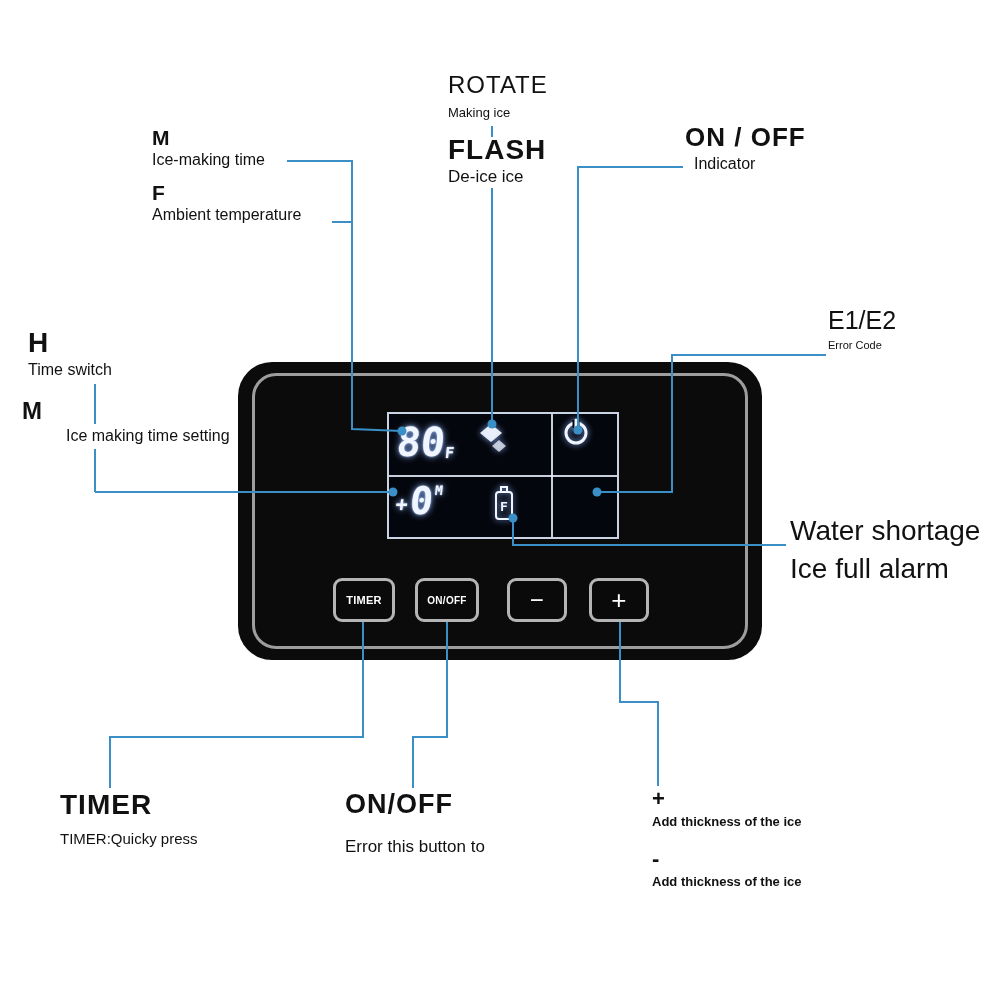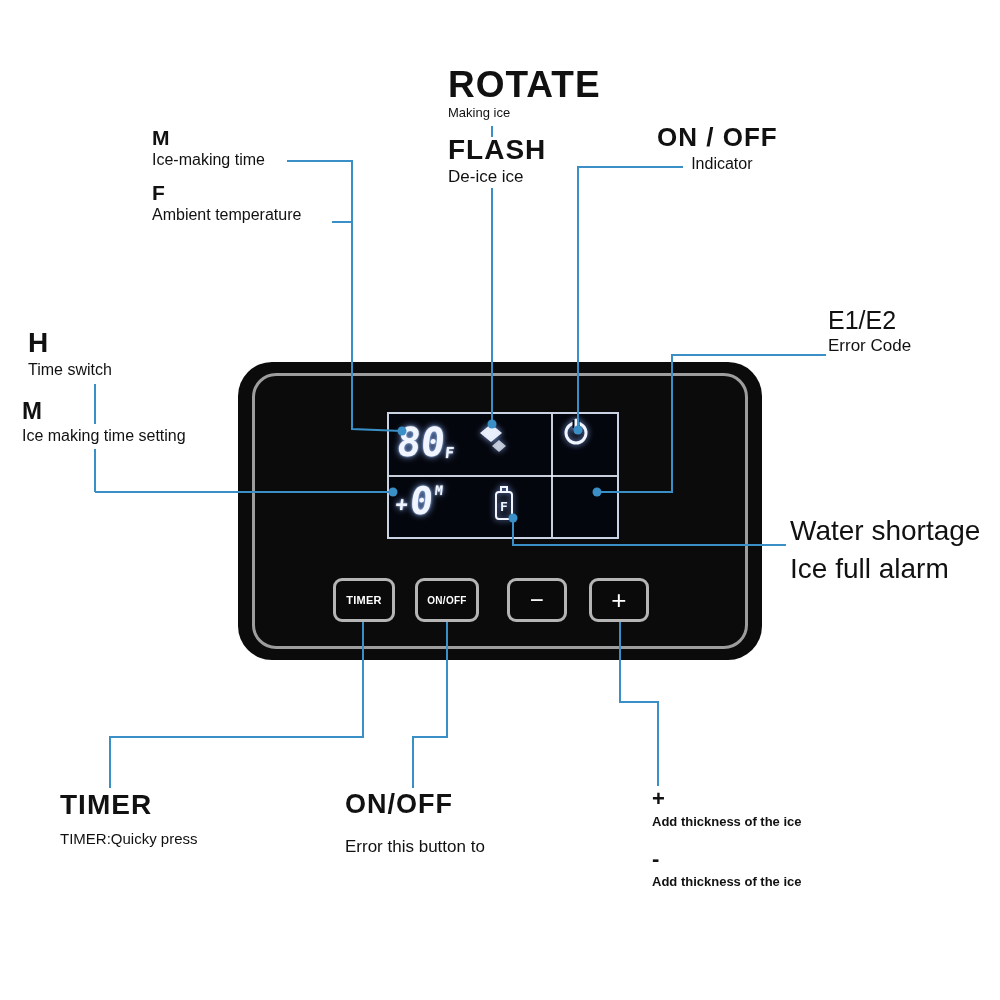--- a/index.html
+++ b/index.html
@@ -51,43 +51,43 @@
   .btn-onoff{left:177px;width:64px;font-size:10px;}
   .btn-minus{left:269px;width:60px;font-size:24px;font-weight:normal;}
   .btn-plus{left:351px;width:60px;font-size:26px;font-weight:normal;}
   
   .callouts{position:absolute;left:0;top:0;z-index:5;pointer-events:none;}
   .callouts polyline,.callouts line{fill:none;stroke:#3a8fc7;stroke-width:2;}
   .callouts circle{fill:#3a8fc7;stroke:none;}
   
   .lbl{position:absolute;z-index:6;}
   .ann-rotate{left:448px;top:68px;}
-  .ann-rotate .t{font-size:37px;font-weight:bold;letter-spacing:1px;line-height:34px;}
+  .ann-rotate .t{font-size:24px;font-weight:normal;letter-spacing:1px;line-height:34px;}
   .ann-rotate .d{font-size:13px;line-height:21px;}
   .ann-flash{left:448px;top:133px;}
   .ann-flash .t{font-size:28px;font-weight:bold;letter-spacing:1px;line-height:33px;}
   .ann-flash .d{font-size:17px;line-height:21px;}
-  .ann-indicator{left:657px;top:122px;text-align:center;}
+  .ann-indicator{left:685px;top:122px;}
   .ann-indicator .t{font-size:26px;font-weight:bold;letter-spacing:1px;line-height:31px;}
   .ann-indicator .d{font-size:16px;line-height:22px;margin-left:9px;}
   .ann-icetime{left:152px;top:125px;}
   .ann-icetime .t{font-size:21px;font-weight:bold;line-height:25px;}
   .ann-icetime .d{font-size:16px;line-height:20px;}
   .ann-ambient{left:152px;top:180px;}
   .ann-ambient .t{font-size:21px;font-weight:bold;line-height:25px;}
   .ann-ambient .d{font-size:16px;line-height:20px;}
   .ann-switch{left:28px;top:327px;}
   .ann-switch .t{font-size:28px;font-weight:bold;line-height:32px;}
   .ann-switch .d{font-size:16px;line-height:21px;}
   .ann-setting{left:22px;top:396px;}
   .ann-setting .t{font-size:24px;font-weight:bold;line-height:29px;}
-  .ann-setting .d{font-size:16px;line-height:21px;}
+  .ann-setting .d{font-size:16px;line-height:21px;margin-left:44px;}
   .ann-error{left:828px;top:305px;}
   .ann-error .t{font-size:25px;font-weight:normal;line-height:30px;}
-  .ann-error .d{font-size:17px;line-height:21px;text-align:center;}
+  .ann-error .d{font-size:11px;line-height:21px;}
   .ann-alarm{left:790px;top:512px;font-size:28px;line-height:38px;}
   .ann-timer{left:60px;top:788px;}
   .ann-timer .t{font-size:28px;font-weight:bold;letter-spacing:1px;line-height:34px;margin-bottom:6px;}
   .ann-timer .d{font-size:15px;line-height:22px;}
   .ann-onoff{left:345px;top:788px;}
   .ann-onoff .t{font-size:27px;font-weight:bold;letter-spacing:1px;line-height:33px;margin-bottom:10px;}
   .ann-onoff .d{font-size:17px;line-height:32px;}
   .ann-thick{left:652px;top:786px;}
   .ann-thick .t{font-size:22px;font-weight:bold;line-height:26px;}
   .ann-thick .d{font-size:13px;line-height:20px;margin-bottom:14px;font-weight:bold;}

